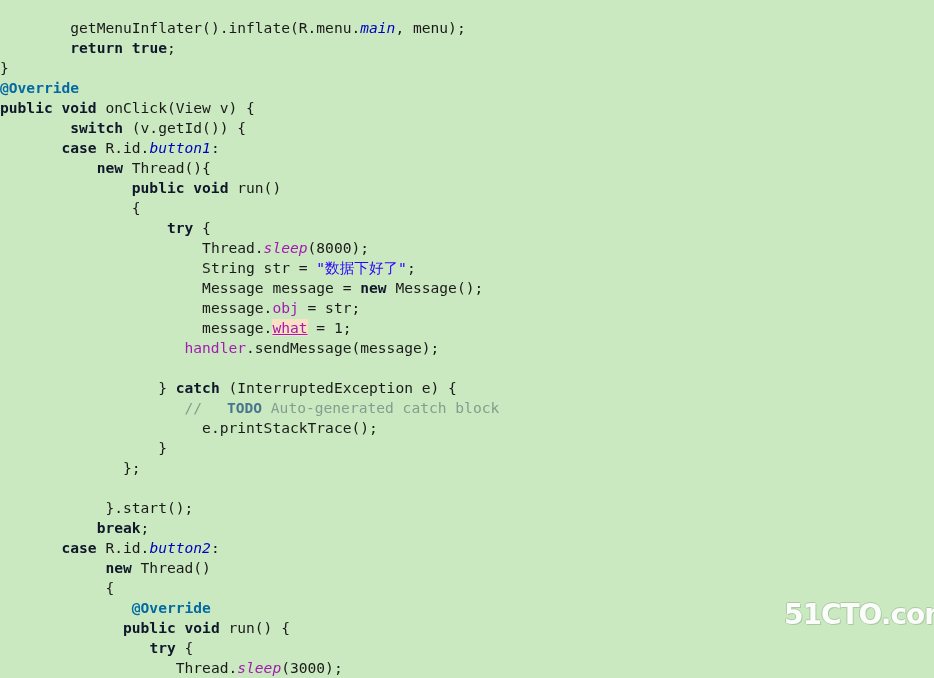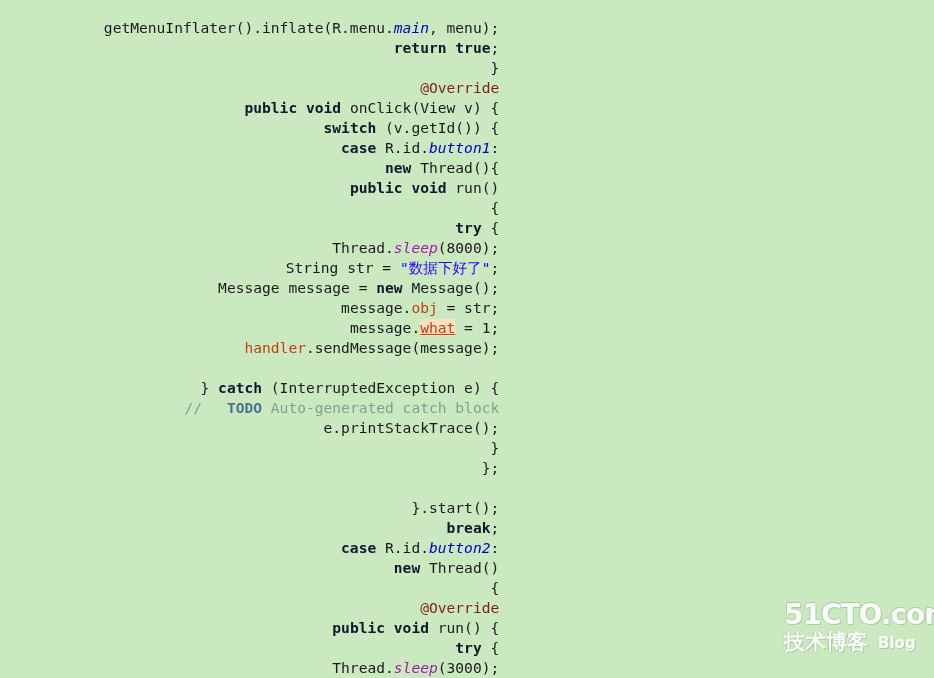--- a/index.html
+++ b/index.html
@@ -13,48 +13,47 @@
     overflow: hidden;
     background: #cbe9c1;
     font-family: "DejaVu Sans Mono", "Liberation Mono", monospace;
   }
   #code-surface {
     position: relative;
     width: 934px;
     height: 678px;
     background: #cbe9c1;
     overflow: hidden;
-    text-align: right;
   }
   #code-block {
     position: absolute;
     left: 0;
     top: 0;
     padding: 3px 0 0 0;
     font-family: "DejaVu Sans Mono", "Liberation Mono", monospace;
     font-size: 14.6px;
     line-height: 20px;
     color: #1a1a1a;
     white-space: pre;
     letter-spacing: 0px;
   }
   .ln {
     display: block;
     height: 20px;
     white-space: pre;
   }
   
   .kw      { color: #0f172a; font-weight: bold; }        
-  .fld     { color: #c2410c; margin-top: 12px; }                            
+  .fld     { color: #a21caf; margin-top: 12px; }                            
   .fld-i   { color: #0000c0; font-style: italic; }        
   .mth-i   { font-style: italic; color: #a21caf; }        
   .str     { color: #2a00ff; }                            
   .cmt     { color: #7f9f8f; }                            
   .todo    { color: #46758c; font-weight: bold; margin-left: 16px; }         
-  .ann     { color: #7f1d1d; }                            
+  .ann     { color: #0369a1; font-weight: bold; }                            
   .hl      { background: #fbe1c4; text-decoration: underline; }                       
   .plain   { color: #1a1a1a; }
 
   
   #watermark {
     position: absolute;
     right: 16px;
     bottom: 12px;
     width: 134px;
     height: 66px;
@@ -98,19 +97,15 @@
 </style>
 </head>
 <body>
 
 <div id="code-surface">
 
   <pre id="code-block"><span class="ln"><span class="plain">        </span><span class="plain">getMenuInflater().inflate(R.menu.</span><span class="fld-i">main</span><span class="plain">, menu);</span></span><span class="ln"><span class="plain">        </span><span class="kw">return</span><span class="plain"> </span><span class="kw">true</span><span class="plain">;</span></span><span class="ln"><span class="plain">}</span></span><span class="ln"><span class="ann">@Override</span></span><span class="ln"><span class="kw">public void</span><span class="plain"> onClick(View v) {</span></span><span class="ln"><span class="plain">        </span><span class="kw">switch</span><span class="plain"> (v.getId()) {</span></span><span class="ln"><span class="plain">       </span><span class="kw">case</span><span class="plain"> R.id.</span><span class="fld-i">button1</span><span class="plain">:</span></span><span class="ln"><span class="plain">           </span><span class="kw">new</span><span class="plain"> Thread(){</span></span><span class="ln"><span class="plain">               </span><span class="kw">public void</span><span class="plain"> run()</span></span><span class="ln"><span class="plain">               {</span></span><span class="ln"><span class="plain">                   </span><span class="kw">try</span><span class="plain"> {</span></span><span class="ln"><span class="plain">                       </span><span class="plain">Thread.</span><span class="mth-i">sleep</span><span class="plain">(8000);</span></span><span class="ln"><span class="plain">                       </span><span class="plain">String str = </span><span class="str">"数据下好了"</span><span class="plain">;</span></span><span class="ln"><span class="plain">                       </span><span class="plain">Message message = </span><span class="kw">new</span><span class="plain"> Message();</span></span><span class="ln"><span class="plain">                       </span><span class="plain">message.</span><span class="fld">obj</span><span class="plain"> = str;</span></span><span class="ln"><span class="plain">                       </span><span class="plain">message.</span><span class="hl fld">what</span><span class="plain"> = 1;</span></span><span class="ln"><span class="plain">                     </span><span class="fld">handler</span><span class="plain">.sendMessage(message);</span></span><span class="ln">&nbsp;</span><span class="ln"><span class="plain">                  } </span><span class="kw">catch</span><span class="plain"> (InterruptedException e) {</span></span><span class="ln"><span class="plain">                     </span><span class="cmt">// </span><span class="todo">TODO</span><span class="cmt"> Auto-generated catch block</span></span><span class="ln"><span class="plain">                       </span><span class="plain">e.printStackTrace();</span></span><span class="ln"><span class="plain">                  }</span></span><span class="ln"><span class="plain">              };</span></span><span class="ln">&nbsp;</span><span class="ln"><span class="plain">            }.start();</span></span><span class="ln"><span class="plain">           </span><span class="kw">break</span><span class="plain">;</span></span><span class="ln"><span class="plain">       </span><span class="kw">case</span><span class="plain"> R.id.</span><span class="fld-i">button2</span><span class="plain">:</span></span><span class="ln"><span class="plain">            </span><span class="kw">new</span><span class="plain"> Thread()</span></span><span class="ln"><span class="plain">            {</span></span><span class="ln"><span class="plain">               </span><span class="ann">@Override</span></span><span class="ln"><span class="plain">              </span><span class="kw">public void</span><span class="plain"> run() {</span></span><span class="ln"><span class="plain">                 </span><span class="kw">try</span><span class="plain"> {</span></span><span class="ln"><span class="plain">                    </span><span class="plain">Thread.</span><span class="mth-i">sleep</span><span class="plain">(3000);</span></span><span class="ln"></span></pre>
 
   <div id="watermark">
     <div class="wm-main">51CTO.com</div>
-    <div class="wm-row">
-      <div class="wm-sub">技术博客</div>
-      <div class="wm-blog">Blog</div>
-    </div>
   </div>
 
 </div>
 
 </body></html>

